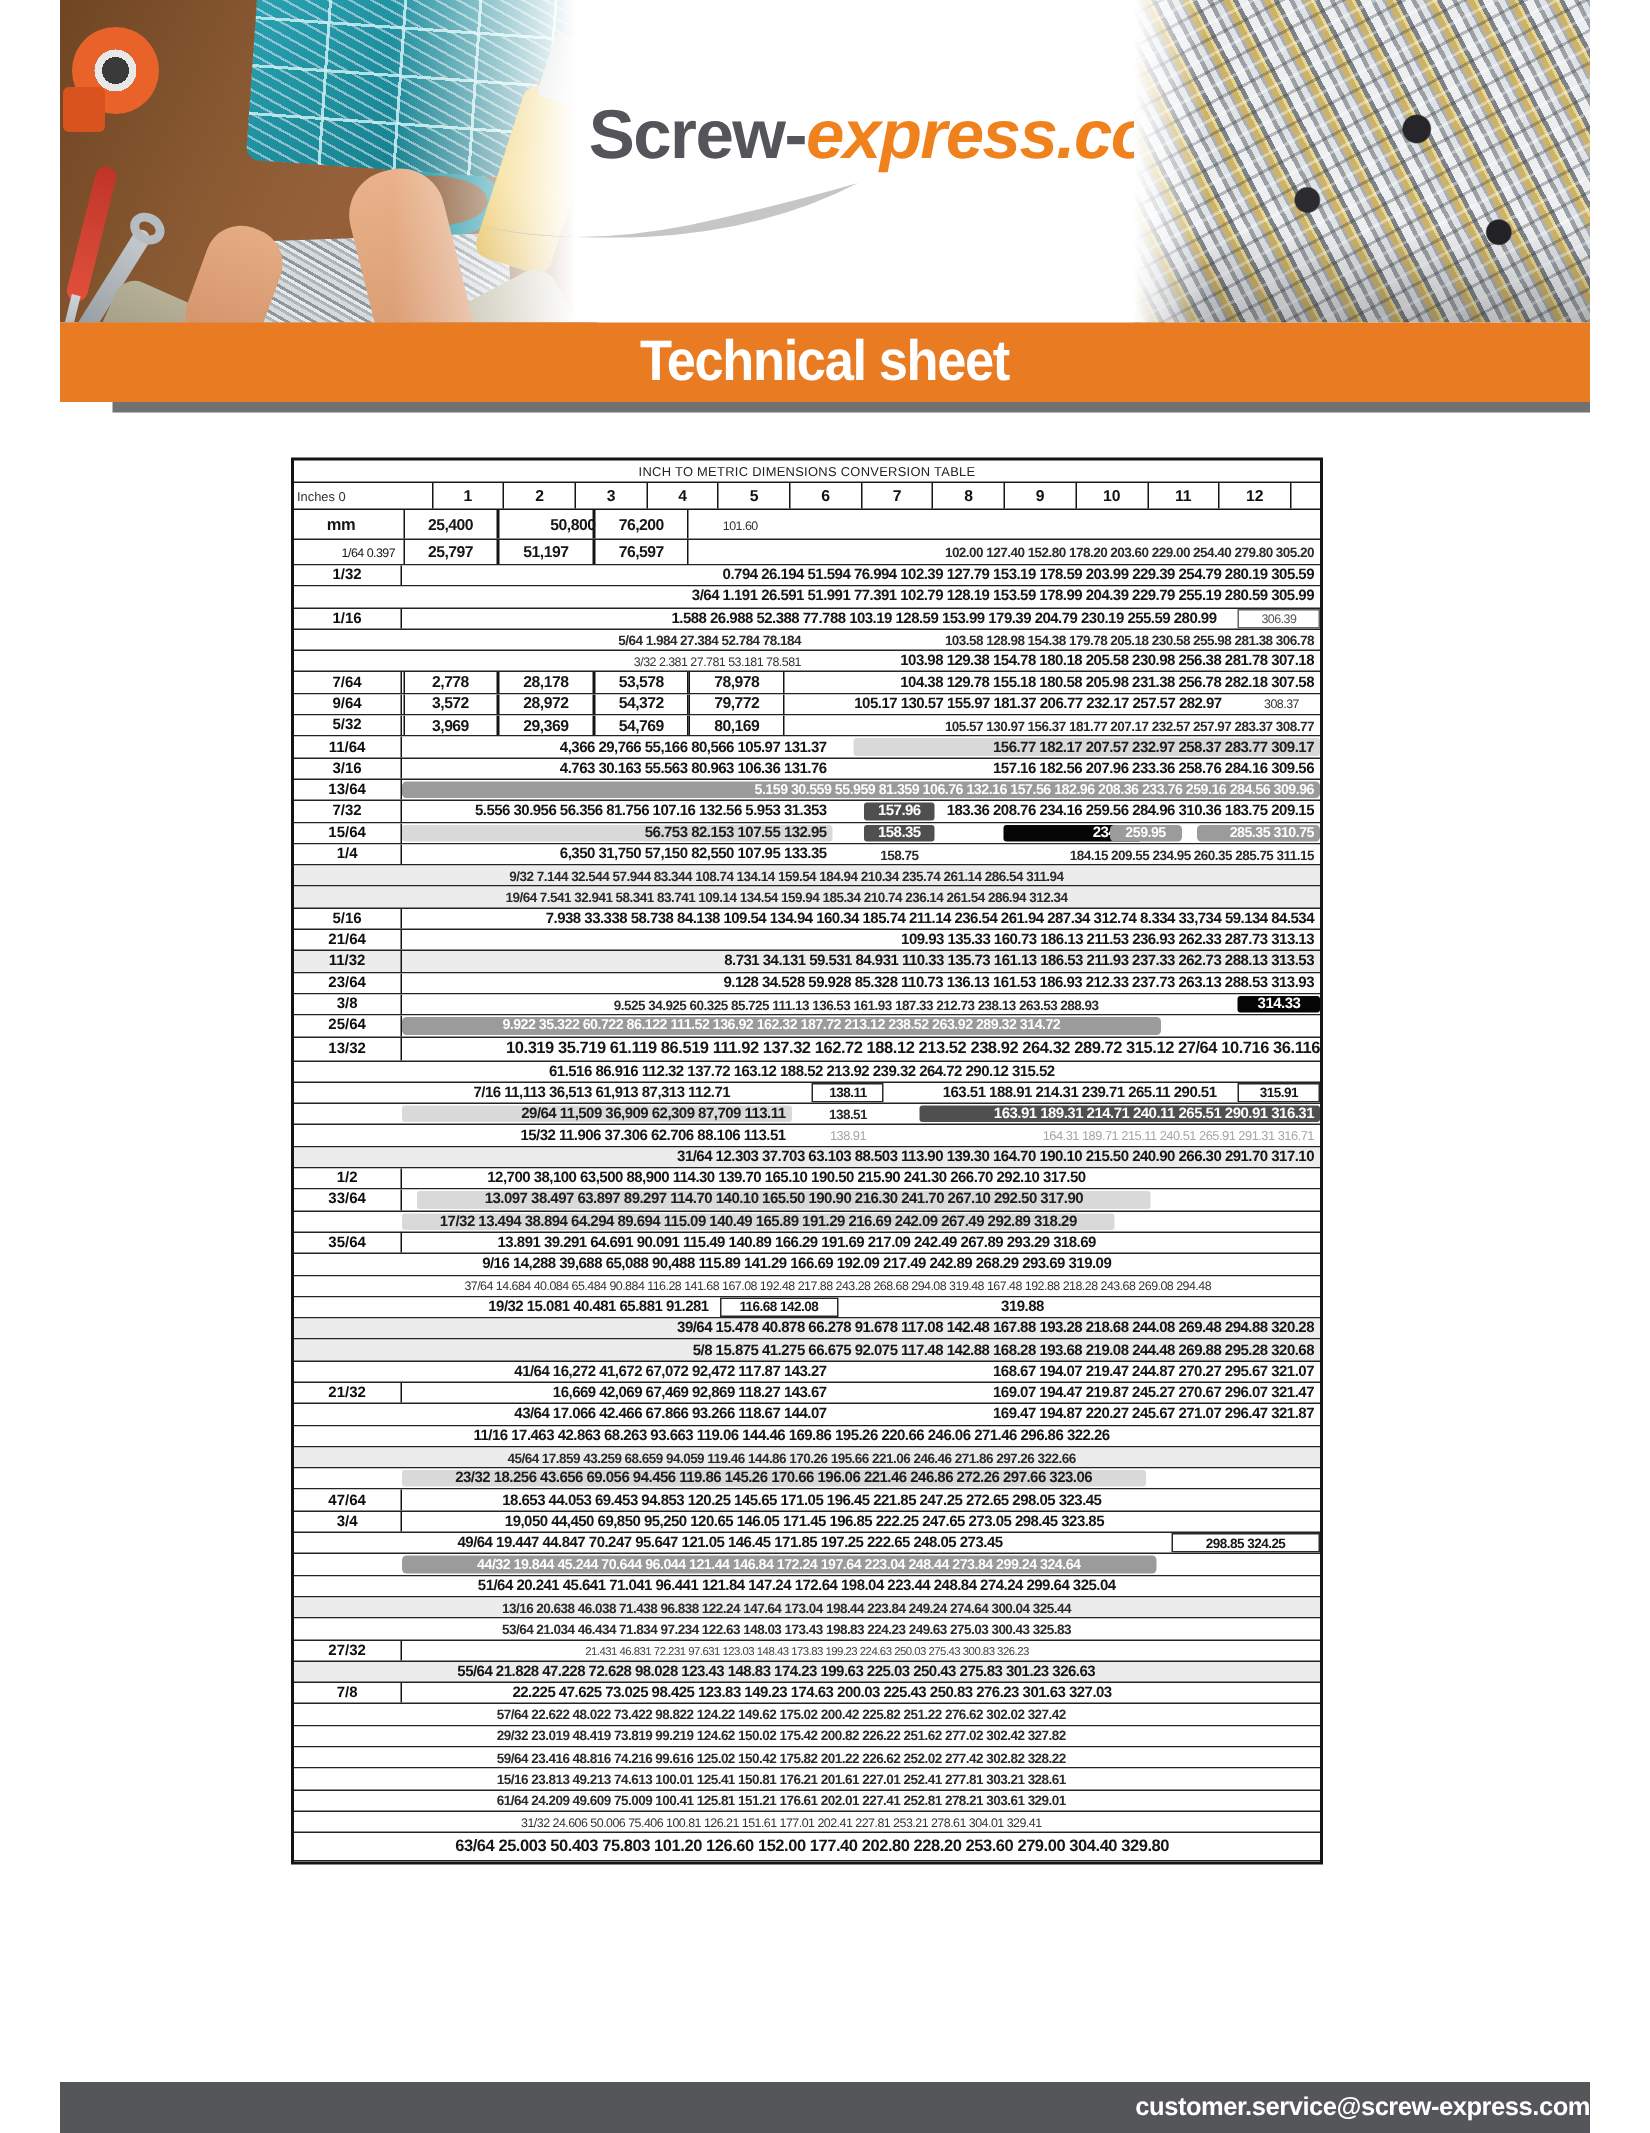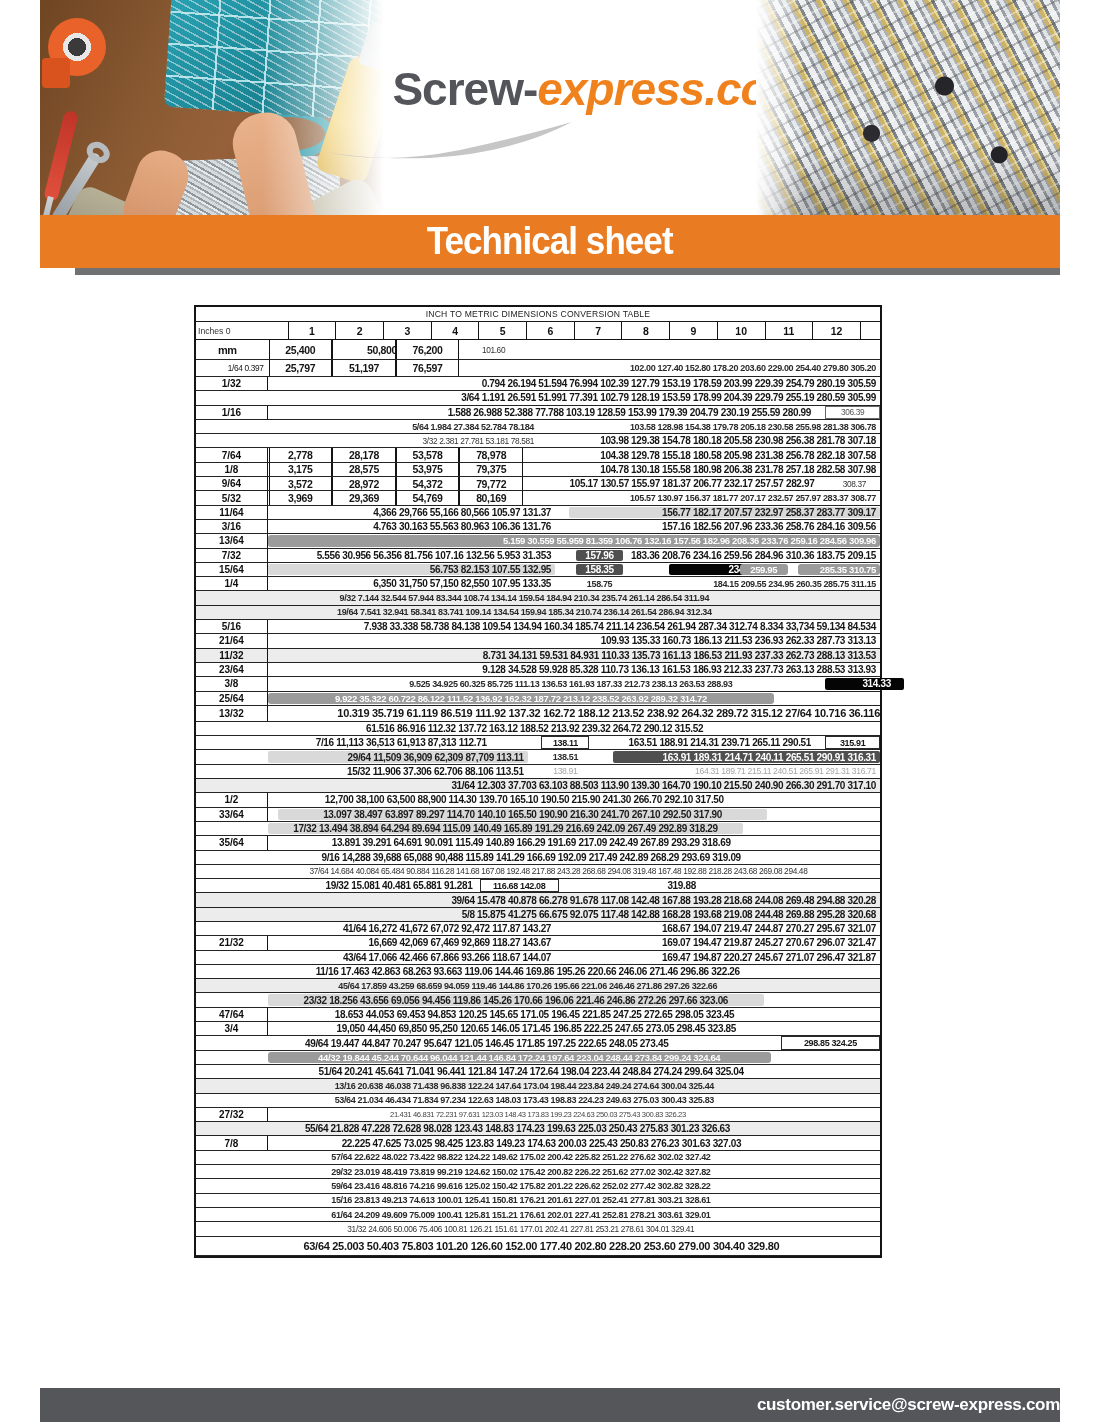--- a/index.html
+++ b/index.html
@@ -185,28 +185,20 @@
         </div>
         <div class="trow">
           <div class="rlabel">7/64</div>
           <div class="seg cell ac" style="left: 10.6%; width: 9.3%;">2,778</div>
           <div class="seg cell ac" style="left: 19.9%; width: 9.3%;">28,178</div>
           <div class="seg cell ac" style="left: 29.2%; width: 9.3%;">53,578</div>
           <div class="seg cell ac" style="left: 38.5%; width: 9.3%;">78,978</div>
           <div class="seg p ar" style="left: 52%; width: 48%;">104.38 129.78 155.18 180.58 205.98 231.38 256.78 282.18 307.58</div>
         </div>
         <div class="trow">
-          <div class="rlabel">1/8</div>
-          <div class="seg cell ac" style="left: 10.6%; width: 9.3%;">3,175</div>
-          <div class="seg cell ac" style="left: 19.9%; width: 9.3%;">28,575</div>
-          <div class="seg cell ac" style="left: 29.2%; width: 9.3%;">53,975</div>
-          <div class="seg cell ac" style="left: 38.5%; width: 9.3%;">79,375</div>
-          <div class="seg p ar" style="left: 52%; width: 48%;">104.78 130.18 155.58 180.98 206.38 231.78 257.18 282.58 307.98</div>
-        </div>
-        <div class="trow">
           <div class="rlabel">9/64</div>
           <div class="seg cell ac" style="left: 10.6%; width: 9.3%;">3,572</div>
           <div class="seg cell ac" style="left: 19.9%; width: 9.3%;">28,972</div>
           <div class="seg cell ac" style="left: 29.2%; width: 9.3%;">54,372</div>
           <div class="seg cell ac" style="left: 38.5%; width: 9.3%;">79,772</div>
           <div class="seg p ar" style="left: 52%; width: 39%;">105.17 130.57 155.97 181.37 206.77 232.17 257.57 282.97</div>
           <div class="seg s ac" style="left: 92.5%; width: 7.5%;">308.37</div>
         </div>
         <div class="trow">
           <div class="rlabel">5/32</div>
@@ -268,21 +260,21 @@
           <div class="rlabel">11/32</div>
           <div class="seg p ar" style="left: 28%; width: 72%;">8.731 34.131 59.531 84.931 110.33 135.73 161.13 186.53 211.93 237.33 262.73 288.13 313.53</div>
         </div>
         <div class="trow">
           <div class="rlabel">23/64</div>
           <div class="seg p ar" style="left: 24%; width: 76%;">9.128 34.528 59.928 85.328 110.73 136.13 161.53 186.93 212.33 237.73 263.13 288.53 313.93</div>
         </div>
         <div class="trow">
           <div class="rlabel">3/8</div>
           <div class="seg m ar" style="left: 24%; width: 55%;">9.525 34.925 60.325 85.725 111.13 136.53 161.93 187.33 212.73 238.13 263.53 288.93</div>
-          <div class="seg bb ac" style="left: 92%; width: 8%; padding-left: 24px;">314.33</div>
+          <div class="seg bb ac" style="left: 92%; width: 8%;">314.33</div>
         </div>
         <div class="trow">
           <div class="rlabel">25/64</div>
           <div class="seg bm ac" style="left: 10.5%; width: 74%;">9.922 35.322 60.722 86.122 111.52 136.92 162.32 187.72 213.12 238.52 263.92 289.32 314.72</div>
         </div>
         <div class="trow" style="height: 16px;">
           <div class="rlabel">13/32</div>
           <div class="seg pl ar" style="left: 10.8%; width: 89.2%;">10.319 35.719 61.119 86.519 111.92 137.32 162.72 188.12 213.52 238.92 264.32 289.72 315.12 27/64 10.716 36.116</div>
         </div>
         <div class="trow">

